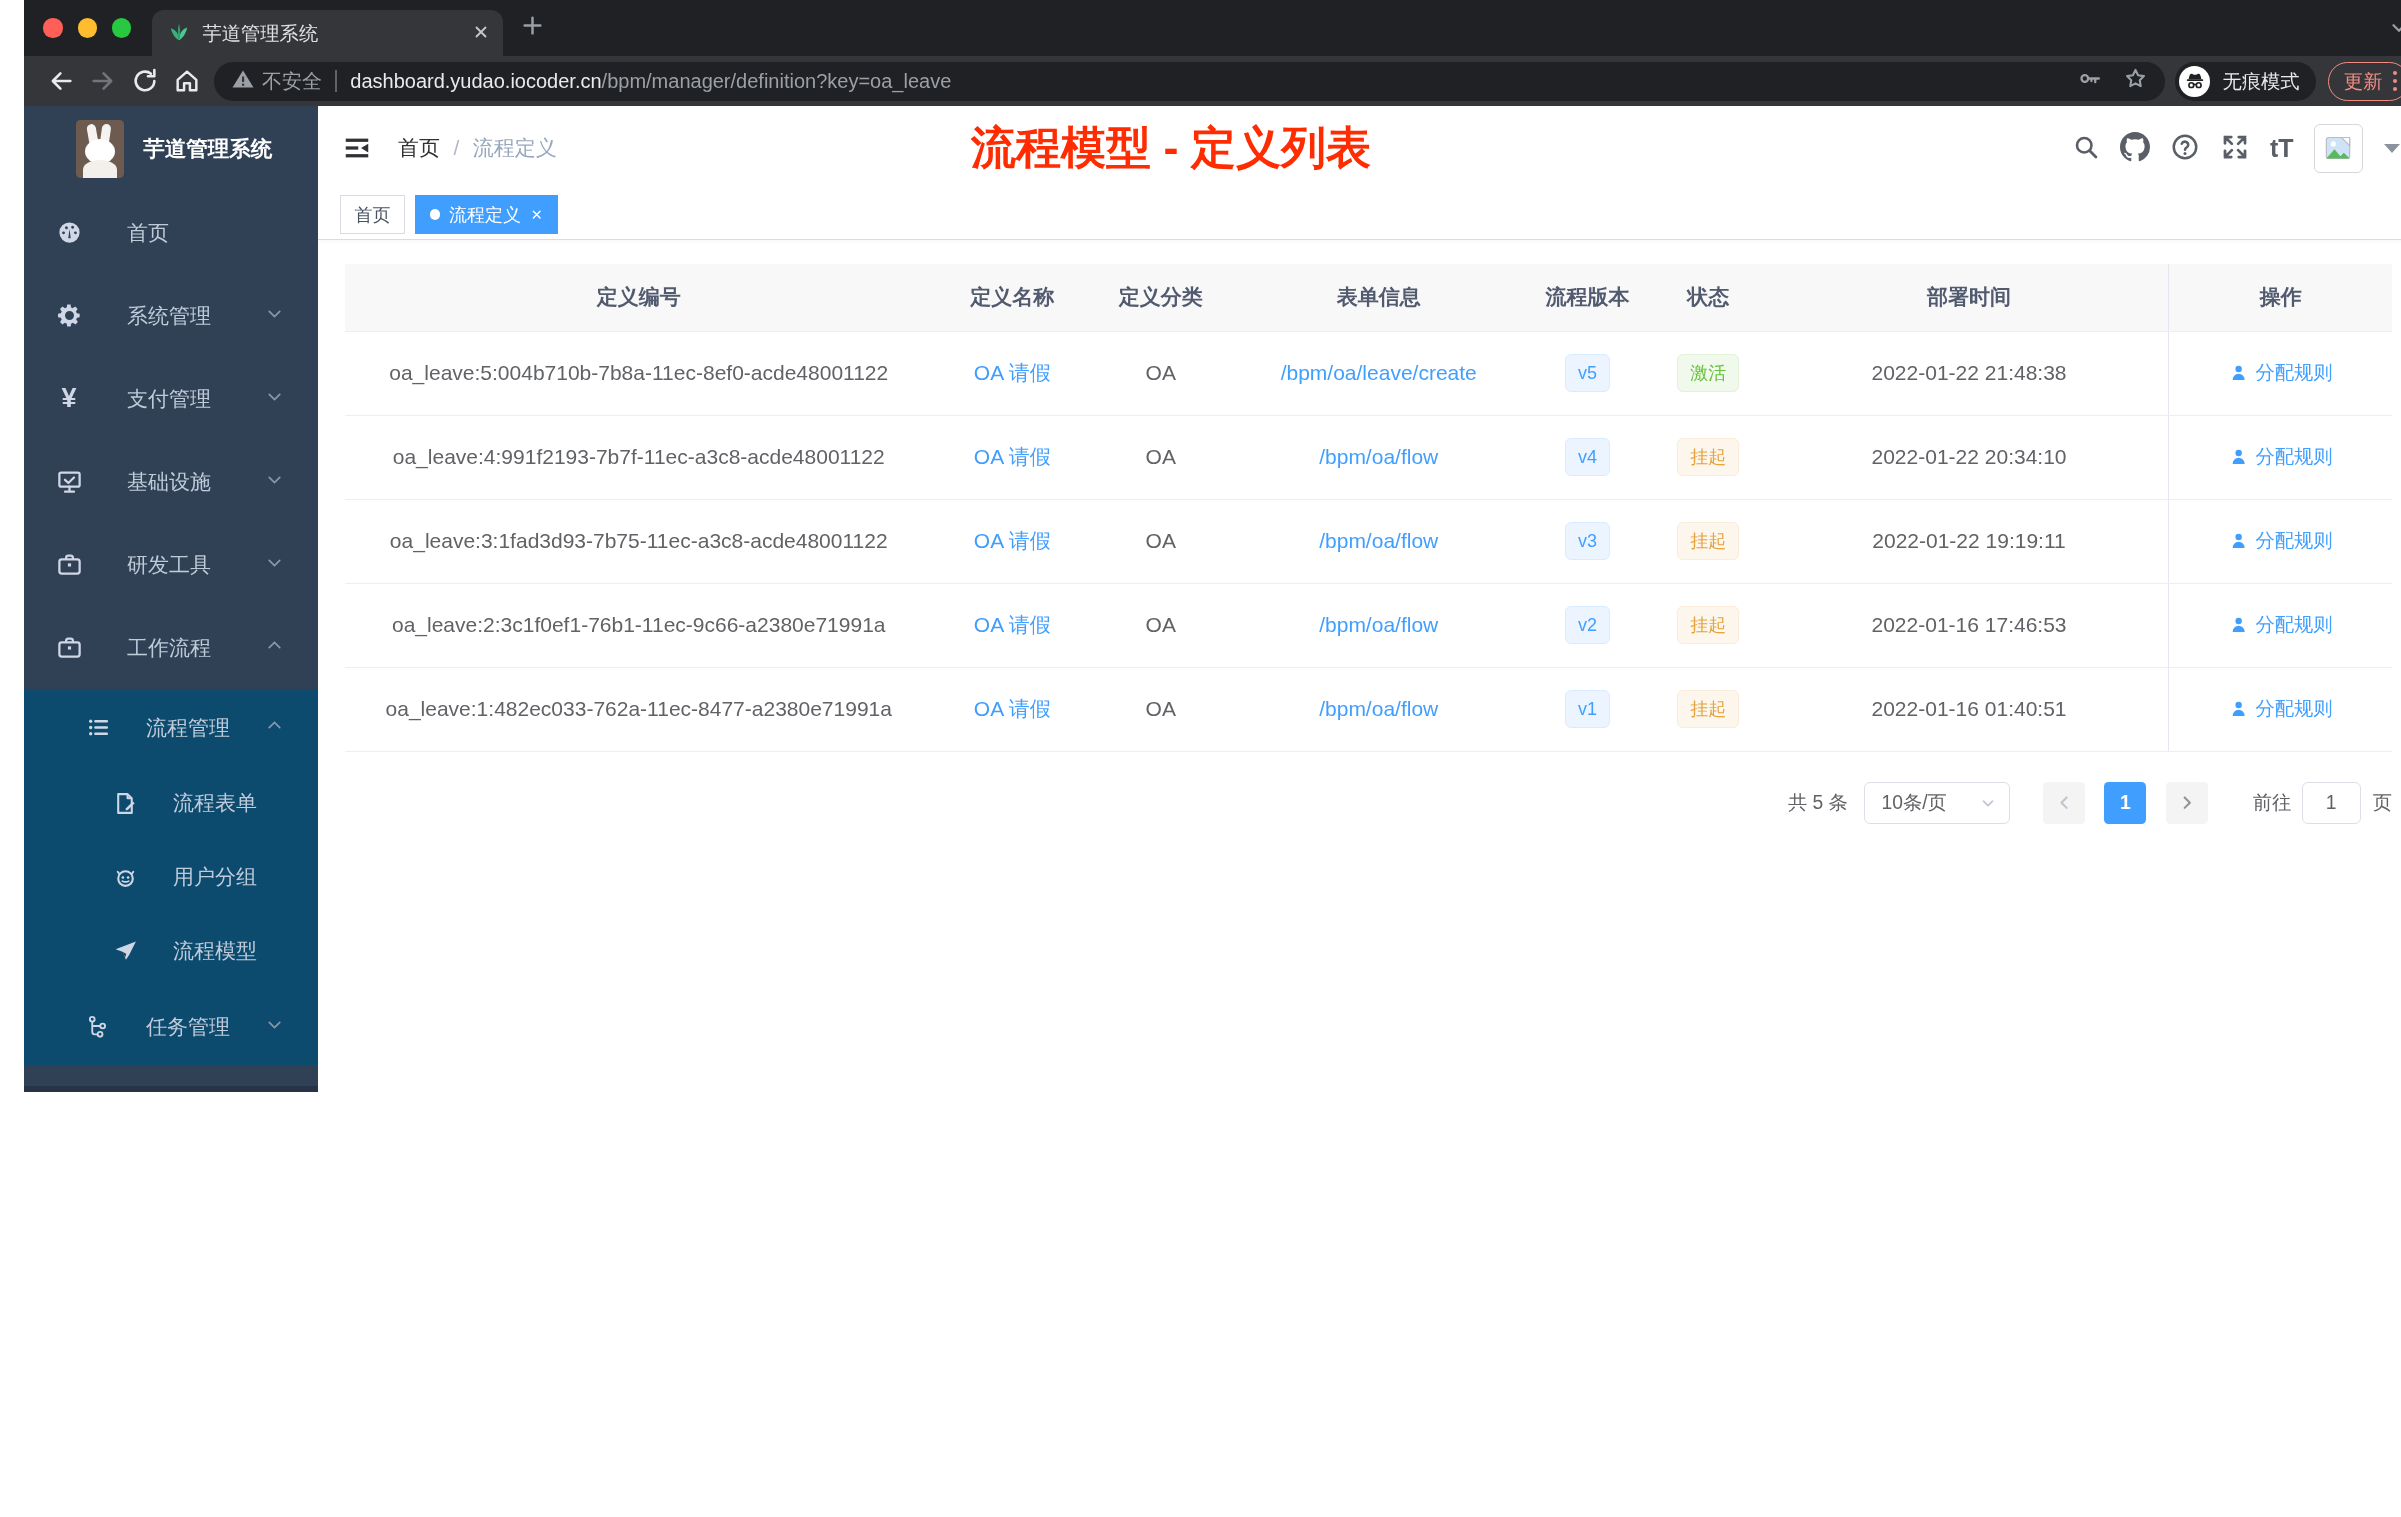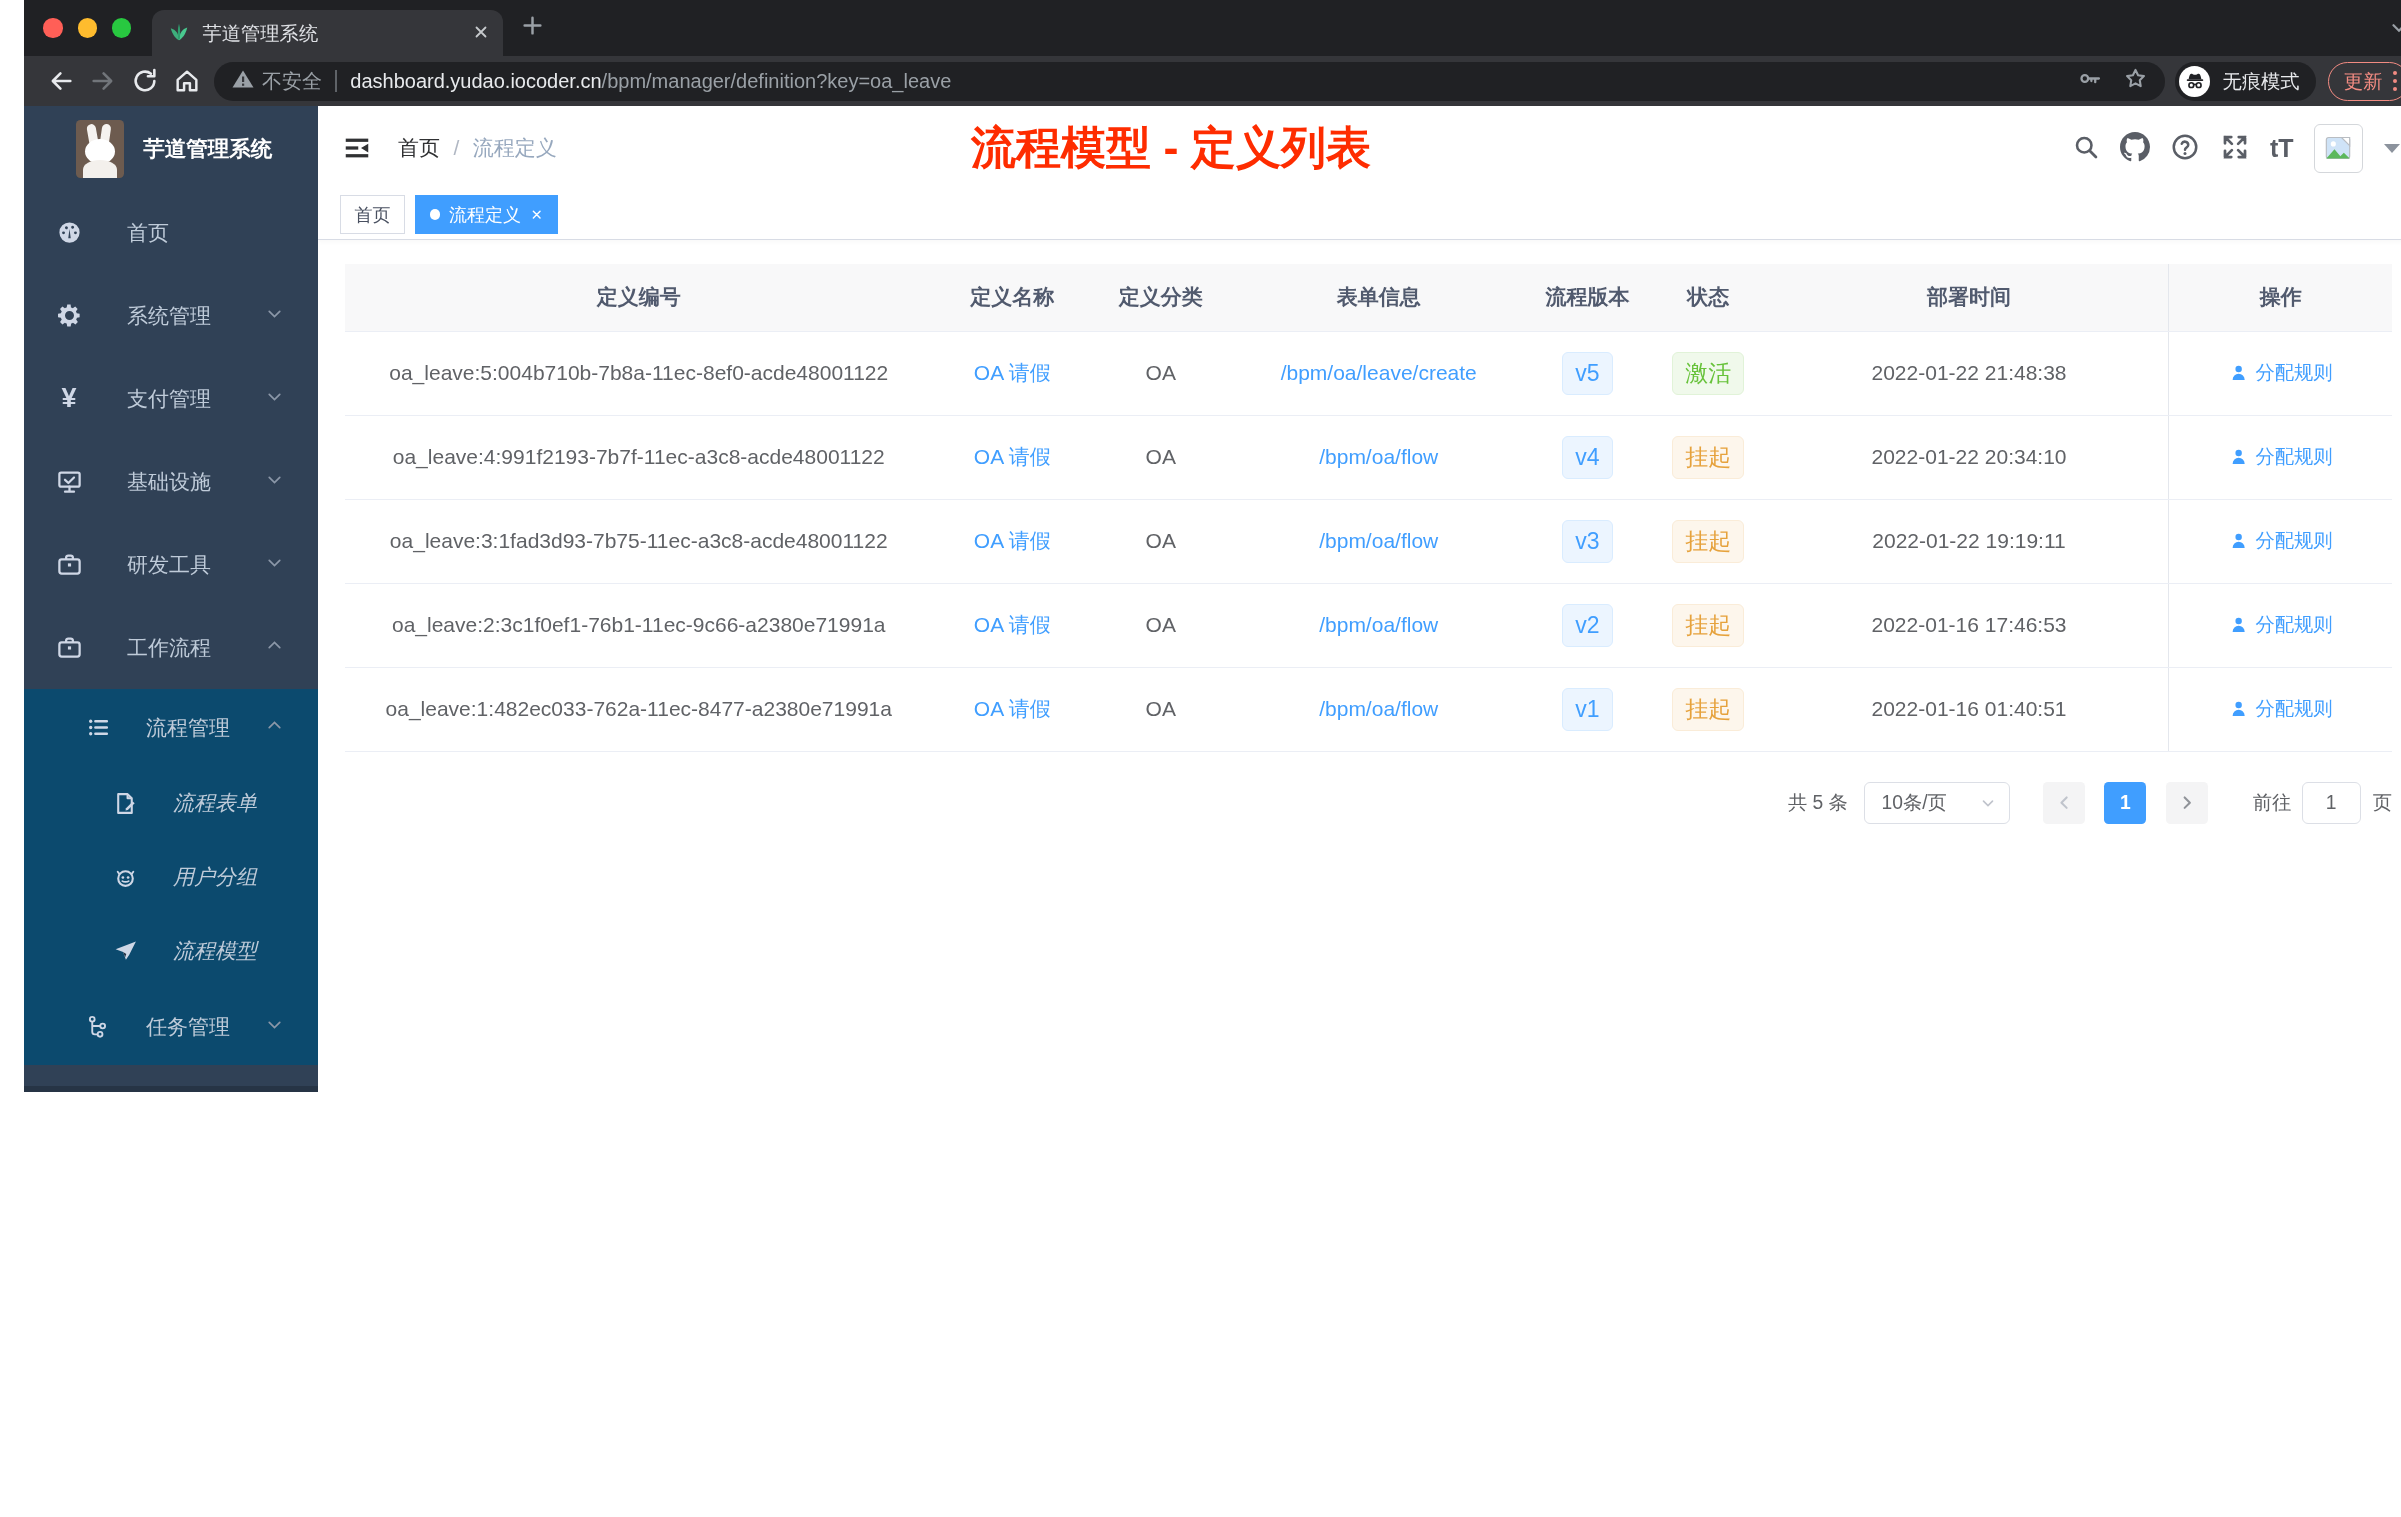--- a/index.html
+++ b/index.html
@@ -43,21 +43,21 @@
   .logo-img .head { position:absolute; width:30px; height:25px; background:#fff; border-radius:50%; left:9px; top:19.3px; }
   .logo-img .body { position:absolute; width:34px; height:19.3px; background:#f3f0ec; border-radius:50% 50% 0 0; left:6.7px; top:40px; }
   .app-title { color:#fff; font-size:21.5px; font-weight:bold; white-space:nowrap; }
   .menu-item { display:flex; align-items:center; height:83px; padding:0 33px 0 30px; font-size:21px; cursor:pointer; }
   .menu-item .mi-icon { width:30px; display:flex; justify-content:center; color:#cfd7e6; flex:none; }
   .menu-item .mi-label { margin-left:43px; flex:1; white-space:nowrap; }
   .submenu-block { background:#0c4a6e; }
   .menu-item.l2 { height:77px; padding-left:59px; }
   .menu-item.l2 .mi-label { margin-left:33px; }
   .menu-item.l3 { height:74px; padding-left:86px; }
-  .menu-item.l3 .mi-label { margin-left:33px;font-style:italic; }
+  .menu-item.l3 .mi-label { margin-left:33px; }
   .chev { color:#8b97a8; flex:none; }
   .sidebar-bottom-strip { position:absolute; bottom:0; left:0; width:100%; height:6px; background:#263445; }
 
   .main { flex:1; display:flex; flex-direction:column; background:#fff; min-width:0; }
   .navbar { height:84px; display:flex; align-items:center; padding:0 25px 0 22px; position:relative; flex:none; background:#fff; }
   .hamburger { width:33px; height:33px; display:flex; align-items:center; justify-content:center; }
   .breadcrumb { display:flex; align-items:center; margin-left:25px; font-size:21px; gap:13.4px; }
   .bc-home { color:#303133; }
   .bc-sep { color:#b0b7c3; }
   .bc-current { color:#97a8be; }
@@ -71,21 +71,21 @@
   .tag.active { background:#409eff; border-color:#409eff; color:#fff; }
   .tag-dot { width:10.4px; height:10.4px; border-radius:50%; background:#fff; margin-right:9px; }
   .tag-close { margin-left:9px; display:flex; }
 
   .content { flex:1; padding:24px 33px 0 27px; min-height:0; }
   table.def-table { width:100%; border-collapse:collapse; table-layout:fixed; }
   .def-table th { height:67px; background:#f8f8f9; color:#515a6e; font-size:21px; font-weight:600; text-align:center; border-bottom:1.5px solid #ebeef5; }
   .def-table td { height:84px; font-size:21px; color:#606266; text-align:center; border-bottom:1.5px solid #ebeef5; background:#fff; white-space:nowrap; overflow:hidden; }
   .col-action { border-left:1.5px solid #e4e7ed; }
   a.blue-link { color:#409eff; text-decoration:none; cursor:pointer; }
-  .badge { display:inline-block; font-size:23px; line-height:1; padding:9px 12px; border-radius:6px; border:1.5px solid transparent; }
+  .badge { display:inline-block; font-size:18px; line-height:1; padding:9px 12px; border-radius:6px; border:1.5px solid transparent; }
   .badge.ver { background:#ecf5ff; border-color:#d9ecff; color:#409eff; }
   .badge.success { background:#f0f9eb; border-color:#e1f3d8; color:#67c23a; }
   .badge.warning { background:#fdf6ec; border-color:#faecd8; color:#e6a23c; }
   .action-link { display:inline-flex; align-items:center; gap:7.4px; color:#409eff; font-size:19.3px; cursor:pointer; }
 
   .pagination { display:flex; align-items:center; justify-content:flex-end; margin-top:30px; color:#606266; font-size:19.3px; }
   .pg-total { margin-right:16.3px; white-space:nowrap; }
   .pg-select { width:146px; height:42px; border:1.5px solid #dcdfe6; border-radius:6px; display:flex; align-items:center; justify-content:space-between; padding:0 12px 0 16.3px; color:#606266; cursor:pointer; margin-right:33px; }
   .pg-btn { width:42px; height:42px; background:#f4f4f5; border-radius:4.5px; display:flex; align-items:center; justify-content:center; cursor:pointer; flex:none; }
   .pg-page { width:42px; height:42px; background:#409eff; color:#fff; border-radius:4.5px; display:flex; align-items:center; justify-content:center; font-weight:bold; margin:0 19.3px; cursor:pointer; }

